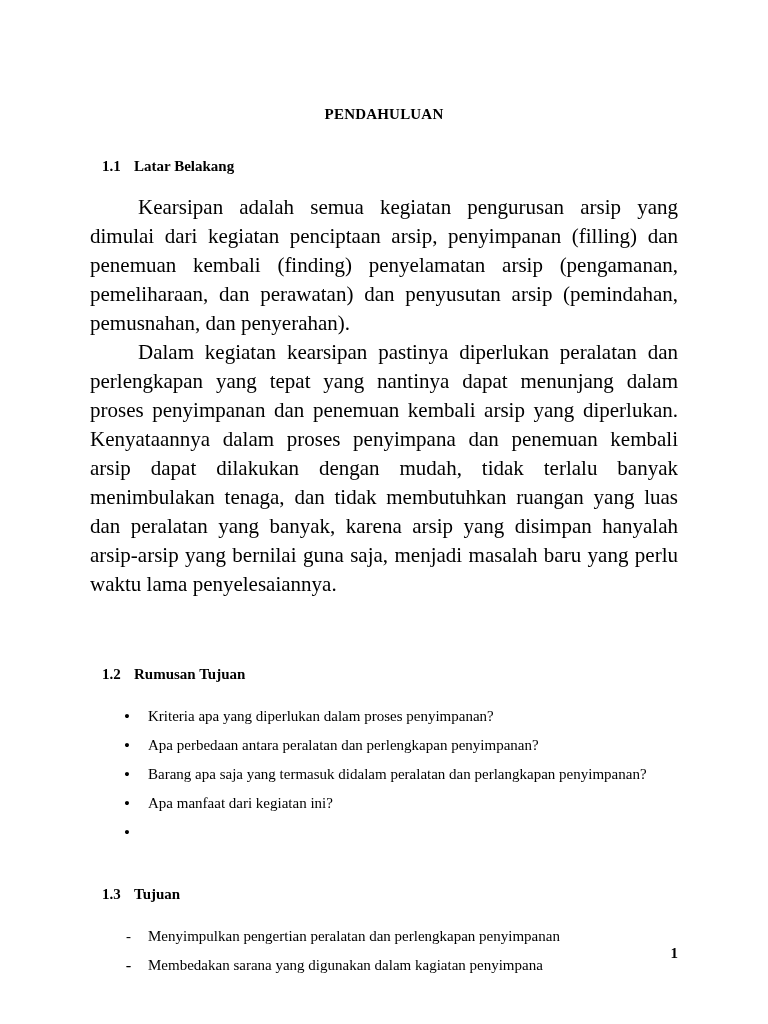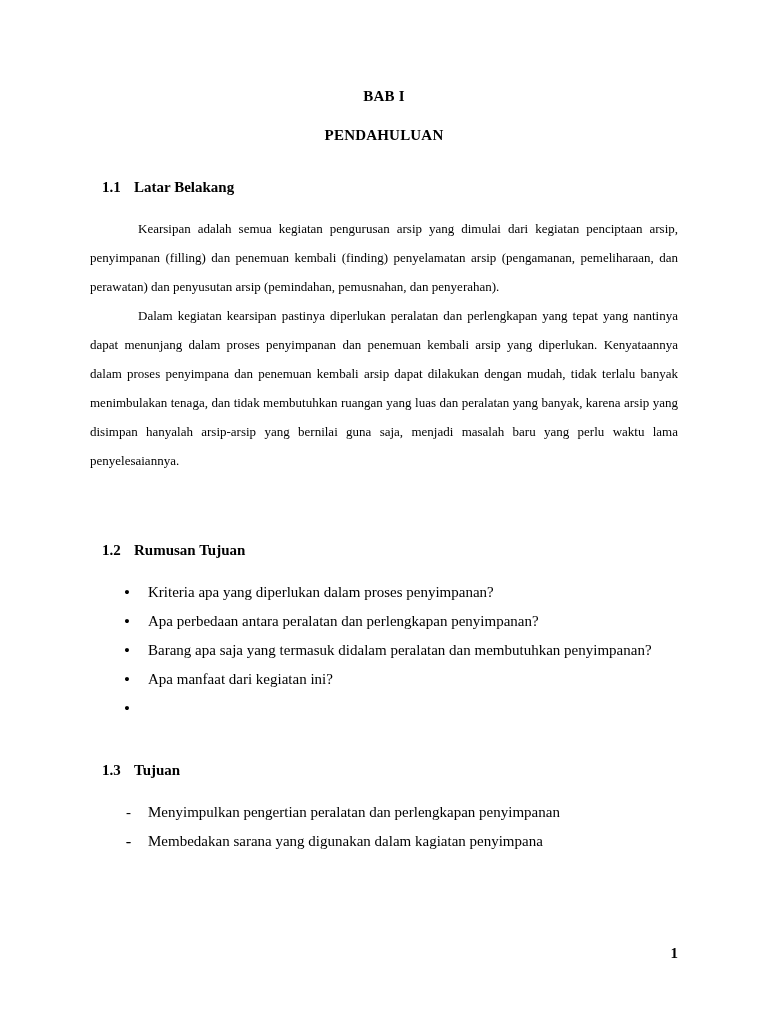--- a/index.html
+++ b/index.html
@@ -52,21 +52,21 @@
     display: inline-block;
     width: 32px;
     flex: 0 0 32px;
   }
   .h-latar { padding-top: 23px; }
   .h-rumusan { padding-top: 55px; }
   .h-tujuan { padding-top: 56px; }
 
   
   .para {
-    font-size: 13px;
+    font-size: 21px;
     line-height: 29px;
     text-align: justify;
     text-justify: inter-word;
     text-indent: 48px;
     margin: 0;
     padding-top: 6px;
     hyphens: none;
   }
   .para.tight { padding-top: 0; }
 
@@ -110,42 +110,41 @@
     font-size: 15px;
     font-weight: bold;
   }
 </style>
 </head>
 <body>
 
 <div class="page">
   <div class="content">
 
-    <div class="chapter-title">BAB I</div>
 
     <div class="chapter-subtitle">PENDAHULUAN</div>
 
     <div class="section-heading h-latar">
       <span class="sec-num">1.1</span>
       <span>Latar Belakang</span>
     </div>
 
     <p class="para">Kearsipan adalah semua kegiatan pengurusan arsip yang dimulai dari kegiatan penciptaan arsip, penyimpanan (filling) dan penemuan kembali (finding) penyelamatan arsip (pengamanan, pemeliharaan, dan perawatan) dan penyusutan arsip (pemindahan, pemusnahan, dan penyerahan).</p>
 
     <p class="para tight">Dalam kegiatan kearsipan pastinya diperlukan peralatan dan perlengkapan yang tepat yang nantinya dapat menunjang dalam proses penyimpanan dan penemuan kembali arsip yang diperlukan. Kenyataannya dalam proses penyimpana dan penemuan kembali arsip dapat dilakukan dengan mudah, tidak terlalu banyak menimbulakan tenaga, dan tidak membutuhkan ruangan yang luas dan peralatan yang banyak, karena arsip yang disimpan hanyalah arsip-arsip yang bernilai guna saja, menjadi masalah baru yang perlu waktu lama penyelesaiannya.</p>
 
     <div class="section-heading h-rumusan">
       <span class="sec-num">1.2</span>
       <span>Rumusan Tujuan</span>
     </div>
 
     <ul class="list bullets" id="rumusan-list">
         <li><span class="marker">•</span><span>Kriteria apa yang diperlukan dalam proses penyimpanan?</span></li>
         <li><span class="marker">•</span><span>Apa perbedaan antara peralatan dan perlengkapan penyimpanan?</span></li>
-        <li><span class="marker">•</span><span>Barang apa saja yang termasuk didalam peralatan dan membutuhkan penyimpanan?</span></li>
+        <li><span class="marker">•</span><span>Barang apa saja yang termasuk didalam peralatan dan perlangkapan penyimpanan?</span></li>
         <li><span class="marker">•</span><span>Apa manfaat dari kegiatan ini?</span></li>
         <li><span class="marker">•</span></li>
       </ul>
 
     <div class="section-heading h-tujuan">
       <span class="sec-num">1.3</span>
       <span>Tujuan</span>
     </div>
 
     <ul class="list dash" id="tujuan-list">

